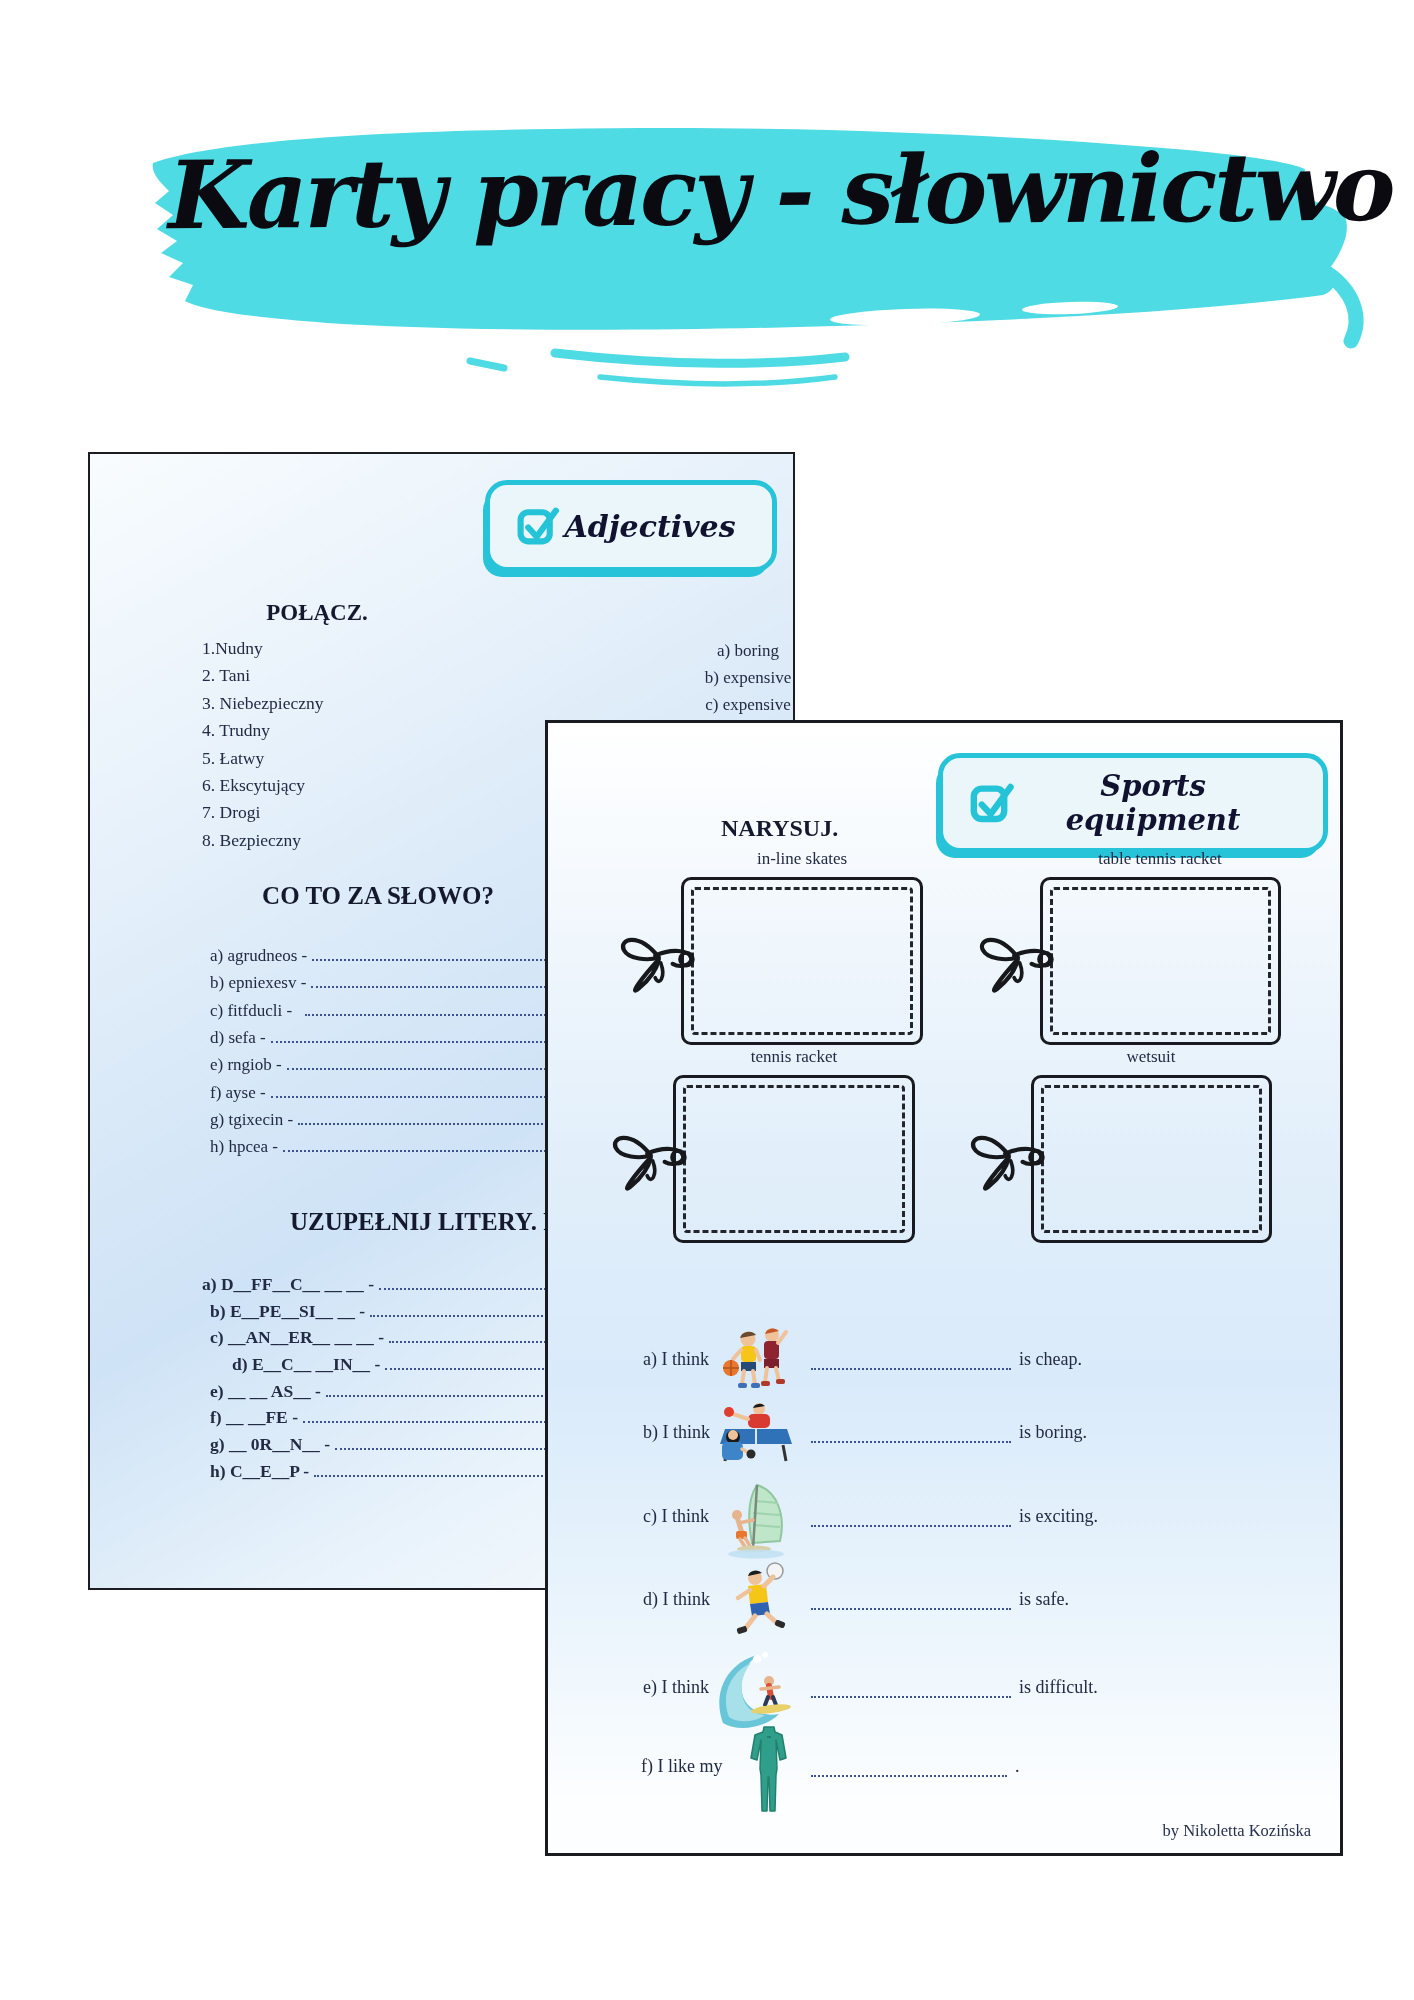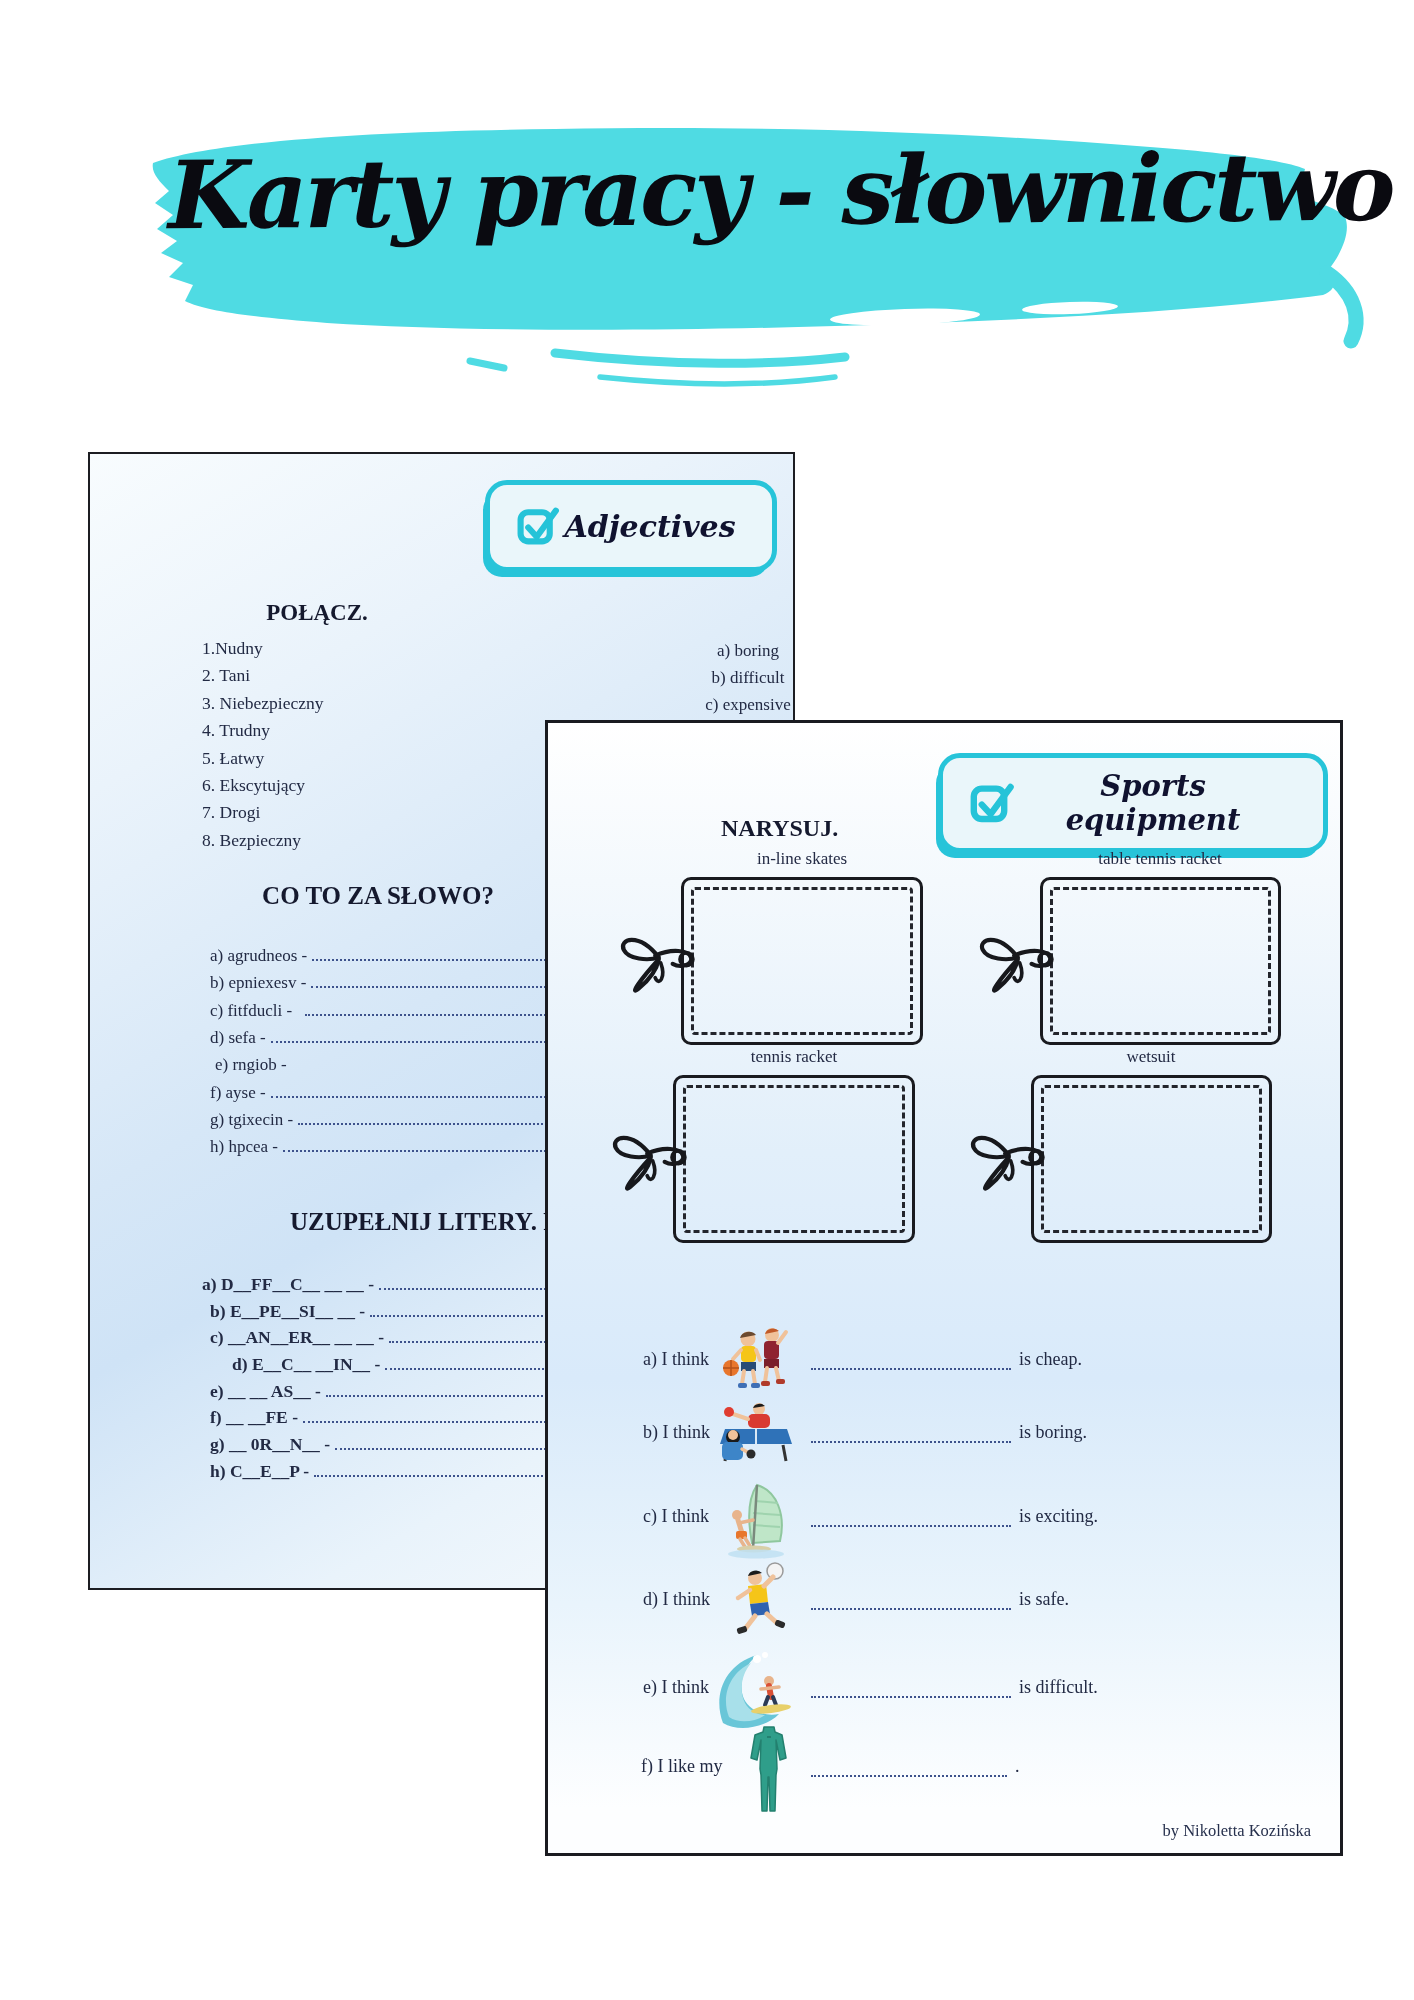--- a/index.html
+++ b/index.html
@@ -82,21 +82,21 @@
       <div>3. Niebezpieczny</div>
       <div>4. Trudny</div>
       <div>5. Łatwy</div>
       <div>6. Ekscytujący</div>
       <div>7. Drogi</div>
       <div>8. Bezpieczny</div>
     </div>
 
     <div class="listcol tcenter" style="left:608px;top:183px;width:100px;line-height:27px;font-size:17px;">
       <div>a) boring</div>
-      <div>b) difficult</div>
+      <div>b) expensive</div>
       <div>c) expensive</div>
     </div>
 
     <div class="h-ws tcenter" style="left:168px;top:428px;width:240px;font-size:25px;">CO TO ZA SŁOWO?</div>
 
     <div class="rowline" style="left:120px;top:492px;width:492px;">
       <span>a) agrudneos -</span>
         <span class="dots"></span>
       </div>
     <div class="rowline" style="left:120px;top:519px;width:492px;">
@@ -104,21 +104,21 @@
         <span class="dots"></span>
       </div>
     <div class="rowline" style="left:120px;top:547px;width:492px;gap:8px;">
       <span>c) fitfducli -</span>
         <span class="dots"></span>
       </div>
     <div class="rowline" style="left:120px;top:574px;width:492px;">
       <span>d) sefa -</span>
         <span class="dots"></span>
       </div>
-    <div class="rowline" style="left:120px;top:601px;width:492px;flex-direction:column;">
+    <div class="rowline" style="left:120px;top:601px;width:492px;">
       <span>e) rngiob -</span>
         <span class="dots"></span>
       </div>
     <div class="rowline" style="left:120px;top:629px;width:492px;">
       <span>f) ayse -</span>
         <span class="dots"></span>
       </div>
     <div class="rowline" style="left:120px;top:656px;width:492px;">
       <span>g) tgixecin -</span>
         <span class="dots"></span>

